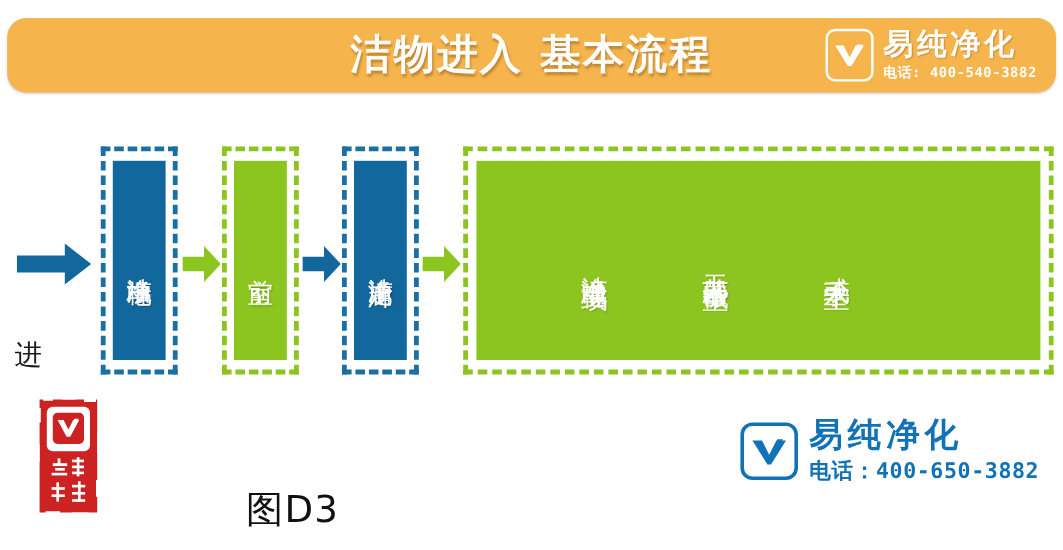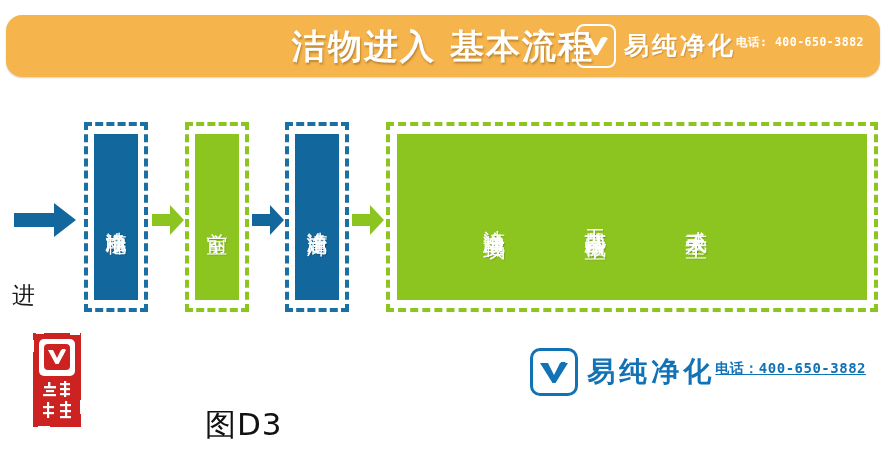--- a/index.html
+++ b/index.html
@@ -56,21 +56,21 @@
     width: 40px;
     height: 44px;
     border: 2.5px solid #ffffff;
     border-radius: 8px;
     box-sizing: border-box;
     display: flex;
     align-items: center;
     justify-content: center;
   }
   .logo-mark svg { display: block; }
-  .logo-text-wrap { display: flex; flex-direction: row; align-items: flex-start; }
+  .logo-text-wrap { display: flex; flex-direction: column; align-items: flex-start; }
   #header-logo-name {
     color: #ffffff;
     font-size: 25px;
     font-weight: bold;
     letter-spacing: 3px;
     line-height: 1.05;
     text-shadow: 1px 1px 1px rgba(120,80,20,0.35);
   }
   #header-logo-phone {
     color: #ffffff;
@@ -189,44 +189,43 @@
   }
   #footer-logo-name {
     color: #1272b6;
     font-size: 28px;
     font-weight: bold;
     letter-spacing: 4px;
     line-height: 1.05;
   }
   #footer-logo-phone {
     color: #1272b6;
-    font-size: 14px;
+    font-size: 18px;
     font-weight: bold;
     letter-spacing: 0.5px;
     margin-top: 3px;
     font-family: "DejaVu Sans Mono", "Liberation Mono", monospace;
-    text-decoration: underline;
   }
 </style>
 </head>
 <body>
 
 <div id="header-banner">
   <div id="header-title">洁物进入  基本流程</div>
 
   <div id="header-logo">
     <span class="logo-mark">
       <svg width="26" height="20" viewBox="0 0 26 20" aria-hidden="true">
         <path d="M1 2 L8 2 L13 12 L18 2 L25 2 L14.5 19 L11.5 19 Z" fill="#ffffff"></path>
         <path d="M19.5 1 L23.5 1 L20 9 L16 9 Z" fill="#ffffff"></path>
       </svg>
     </span>
     <span class="logo-text-wrap">
       <span id="header-logo-name">易纯净化</span>
-      <span id="header-logo-phone">电话: 400-650-3882</span>
+      <span id="header-logo-phone">电话: 400-540-3882</span>
     </span>
   </div>
 </div>
 
 <div id="flow-area">
 
   <div class="entry-label">进</div>
 
   <svg class="arrow-blue" style="left:14px; top:93px;" width="62" height="34" viewBox="0 0 62 34">
     <path d="M0 10 L40 10 L40 0 L62 17 L40 34 L40 24 L0 24 Z" fill="#12679c"></path>

